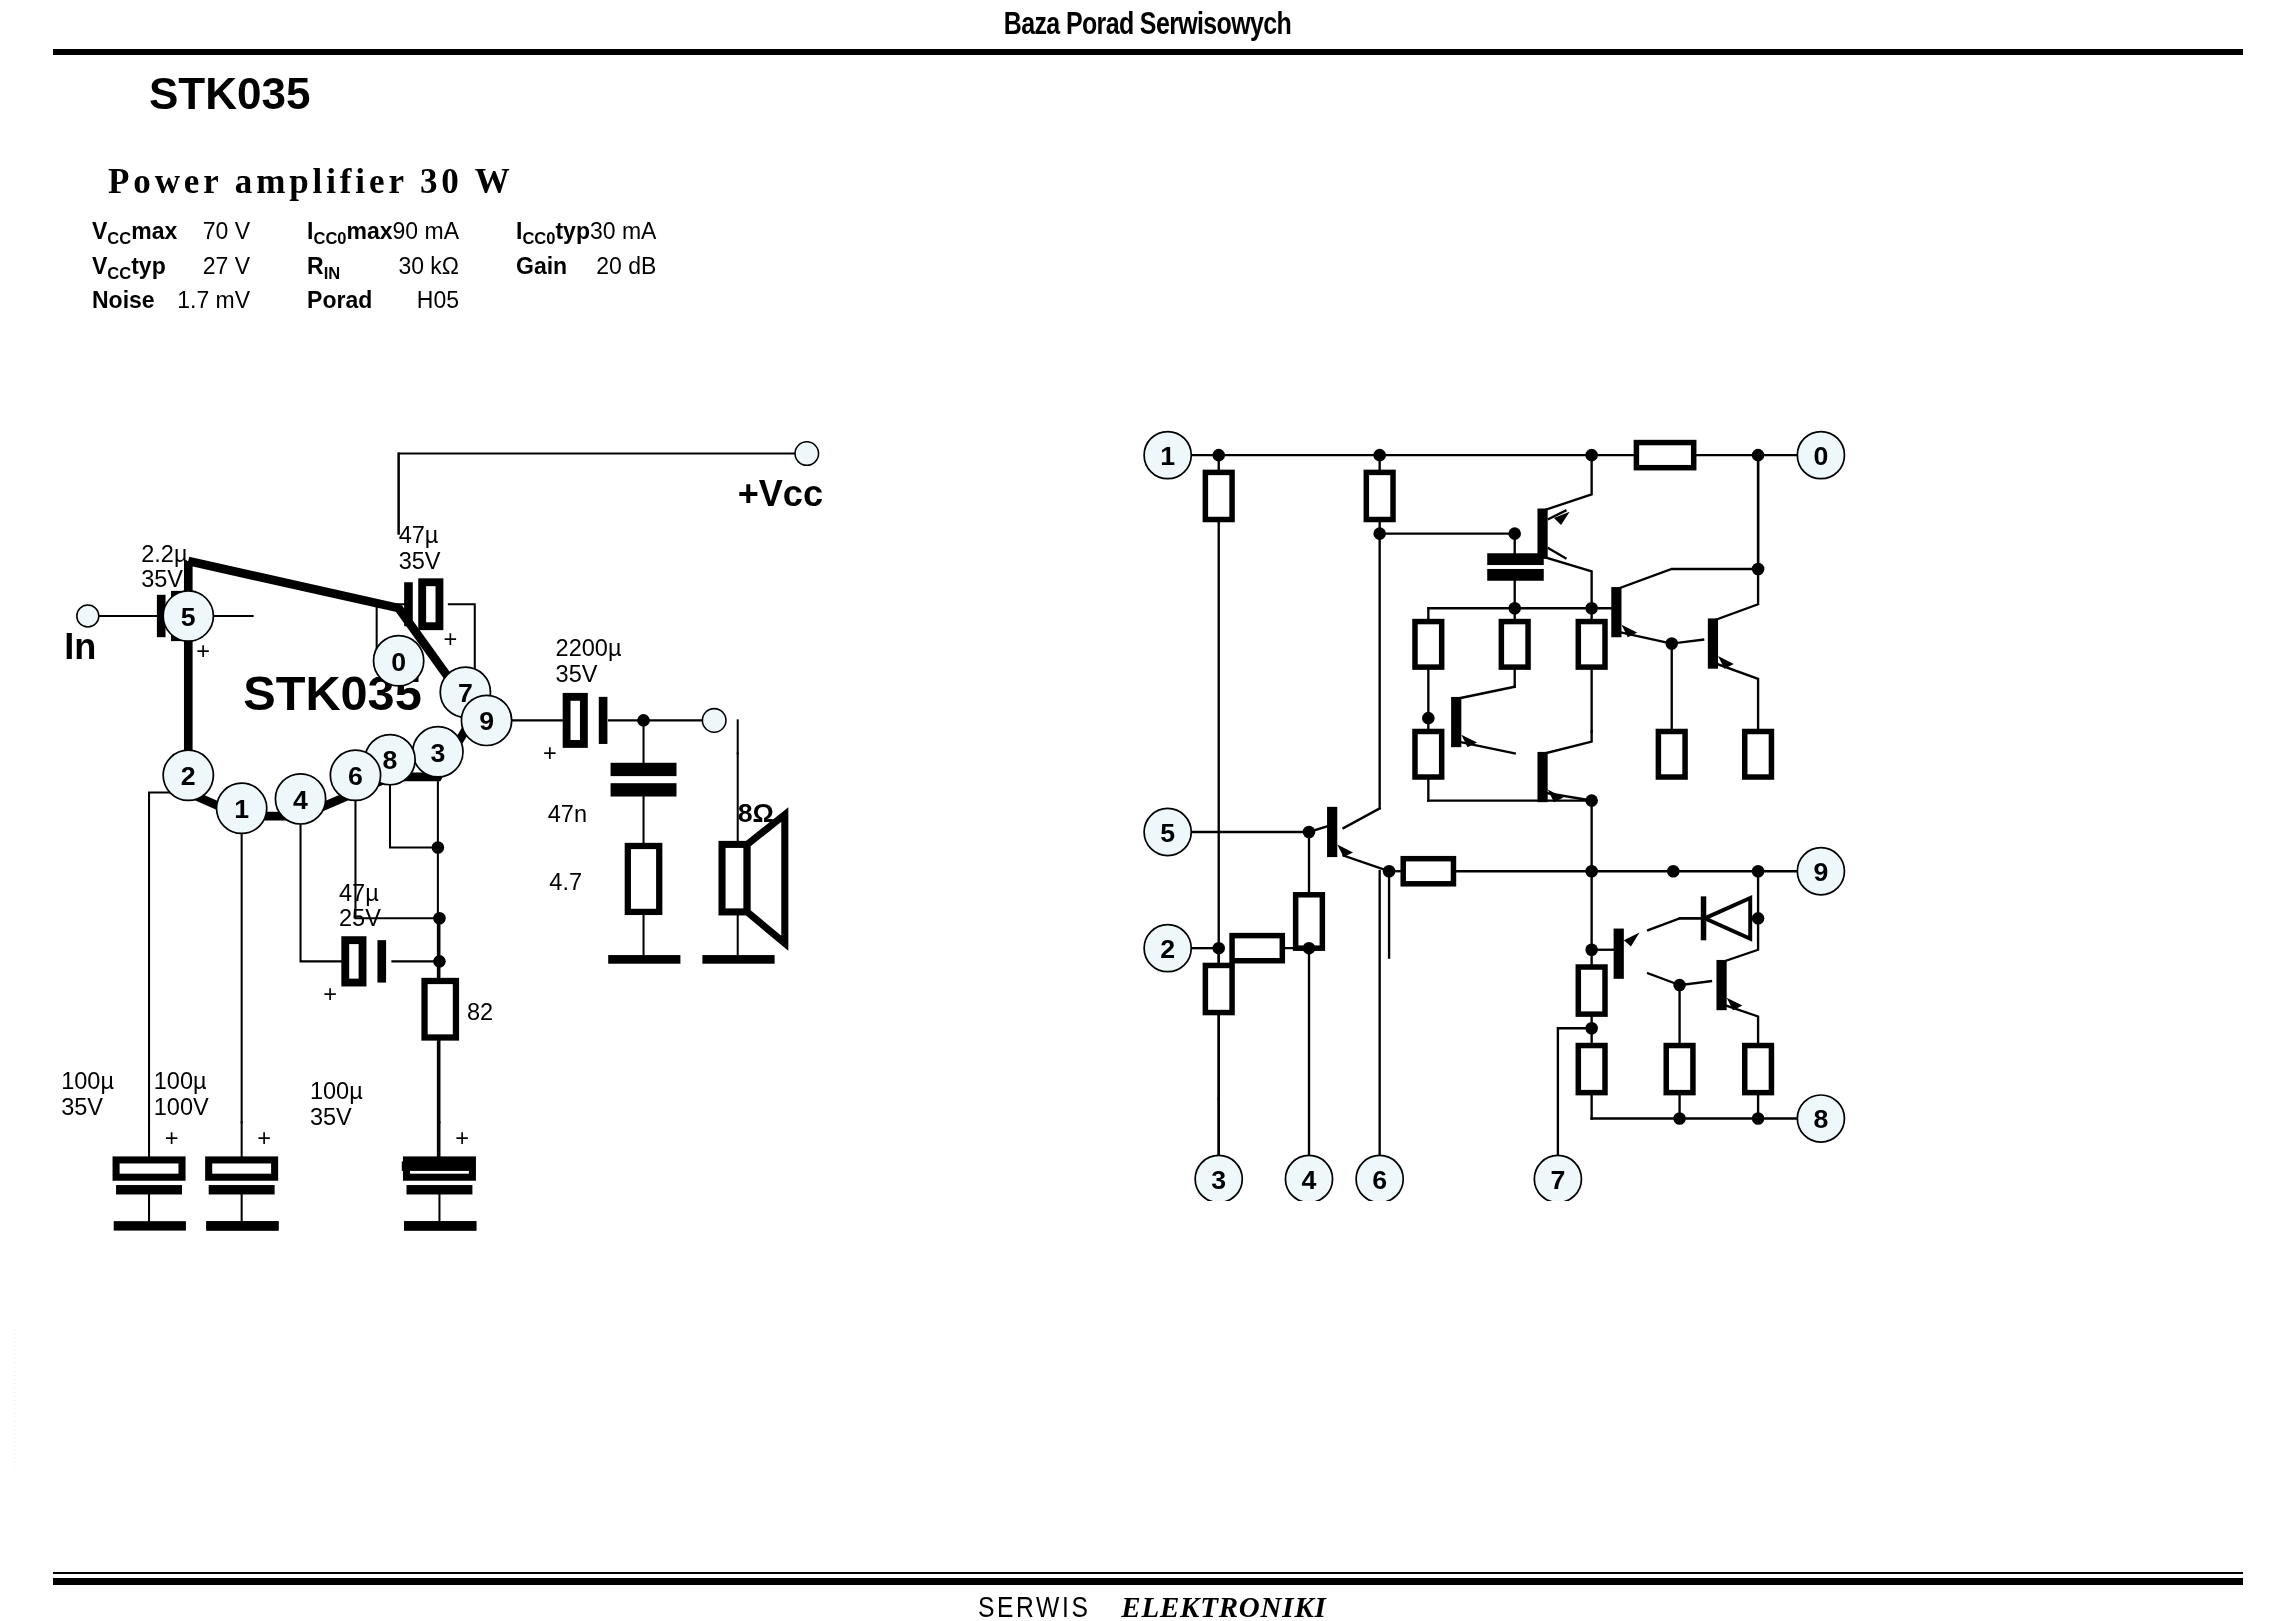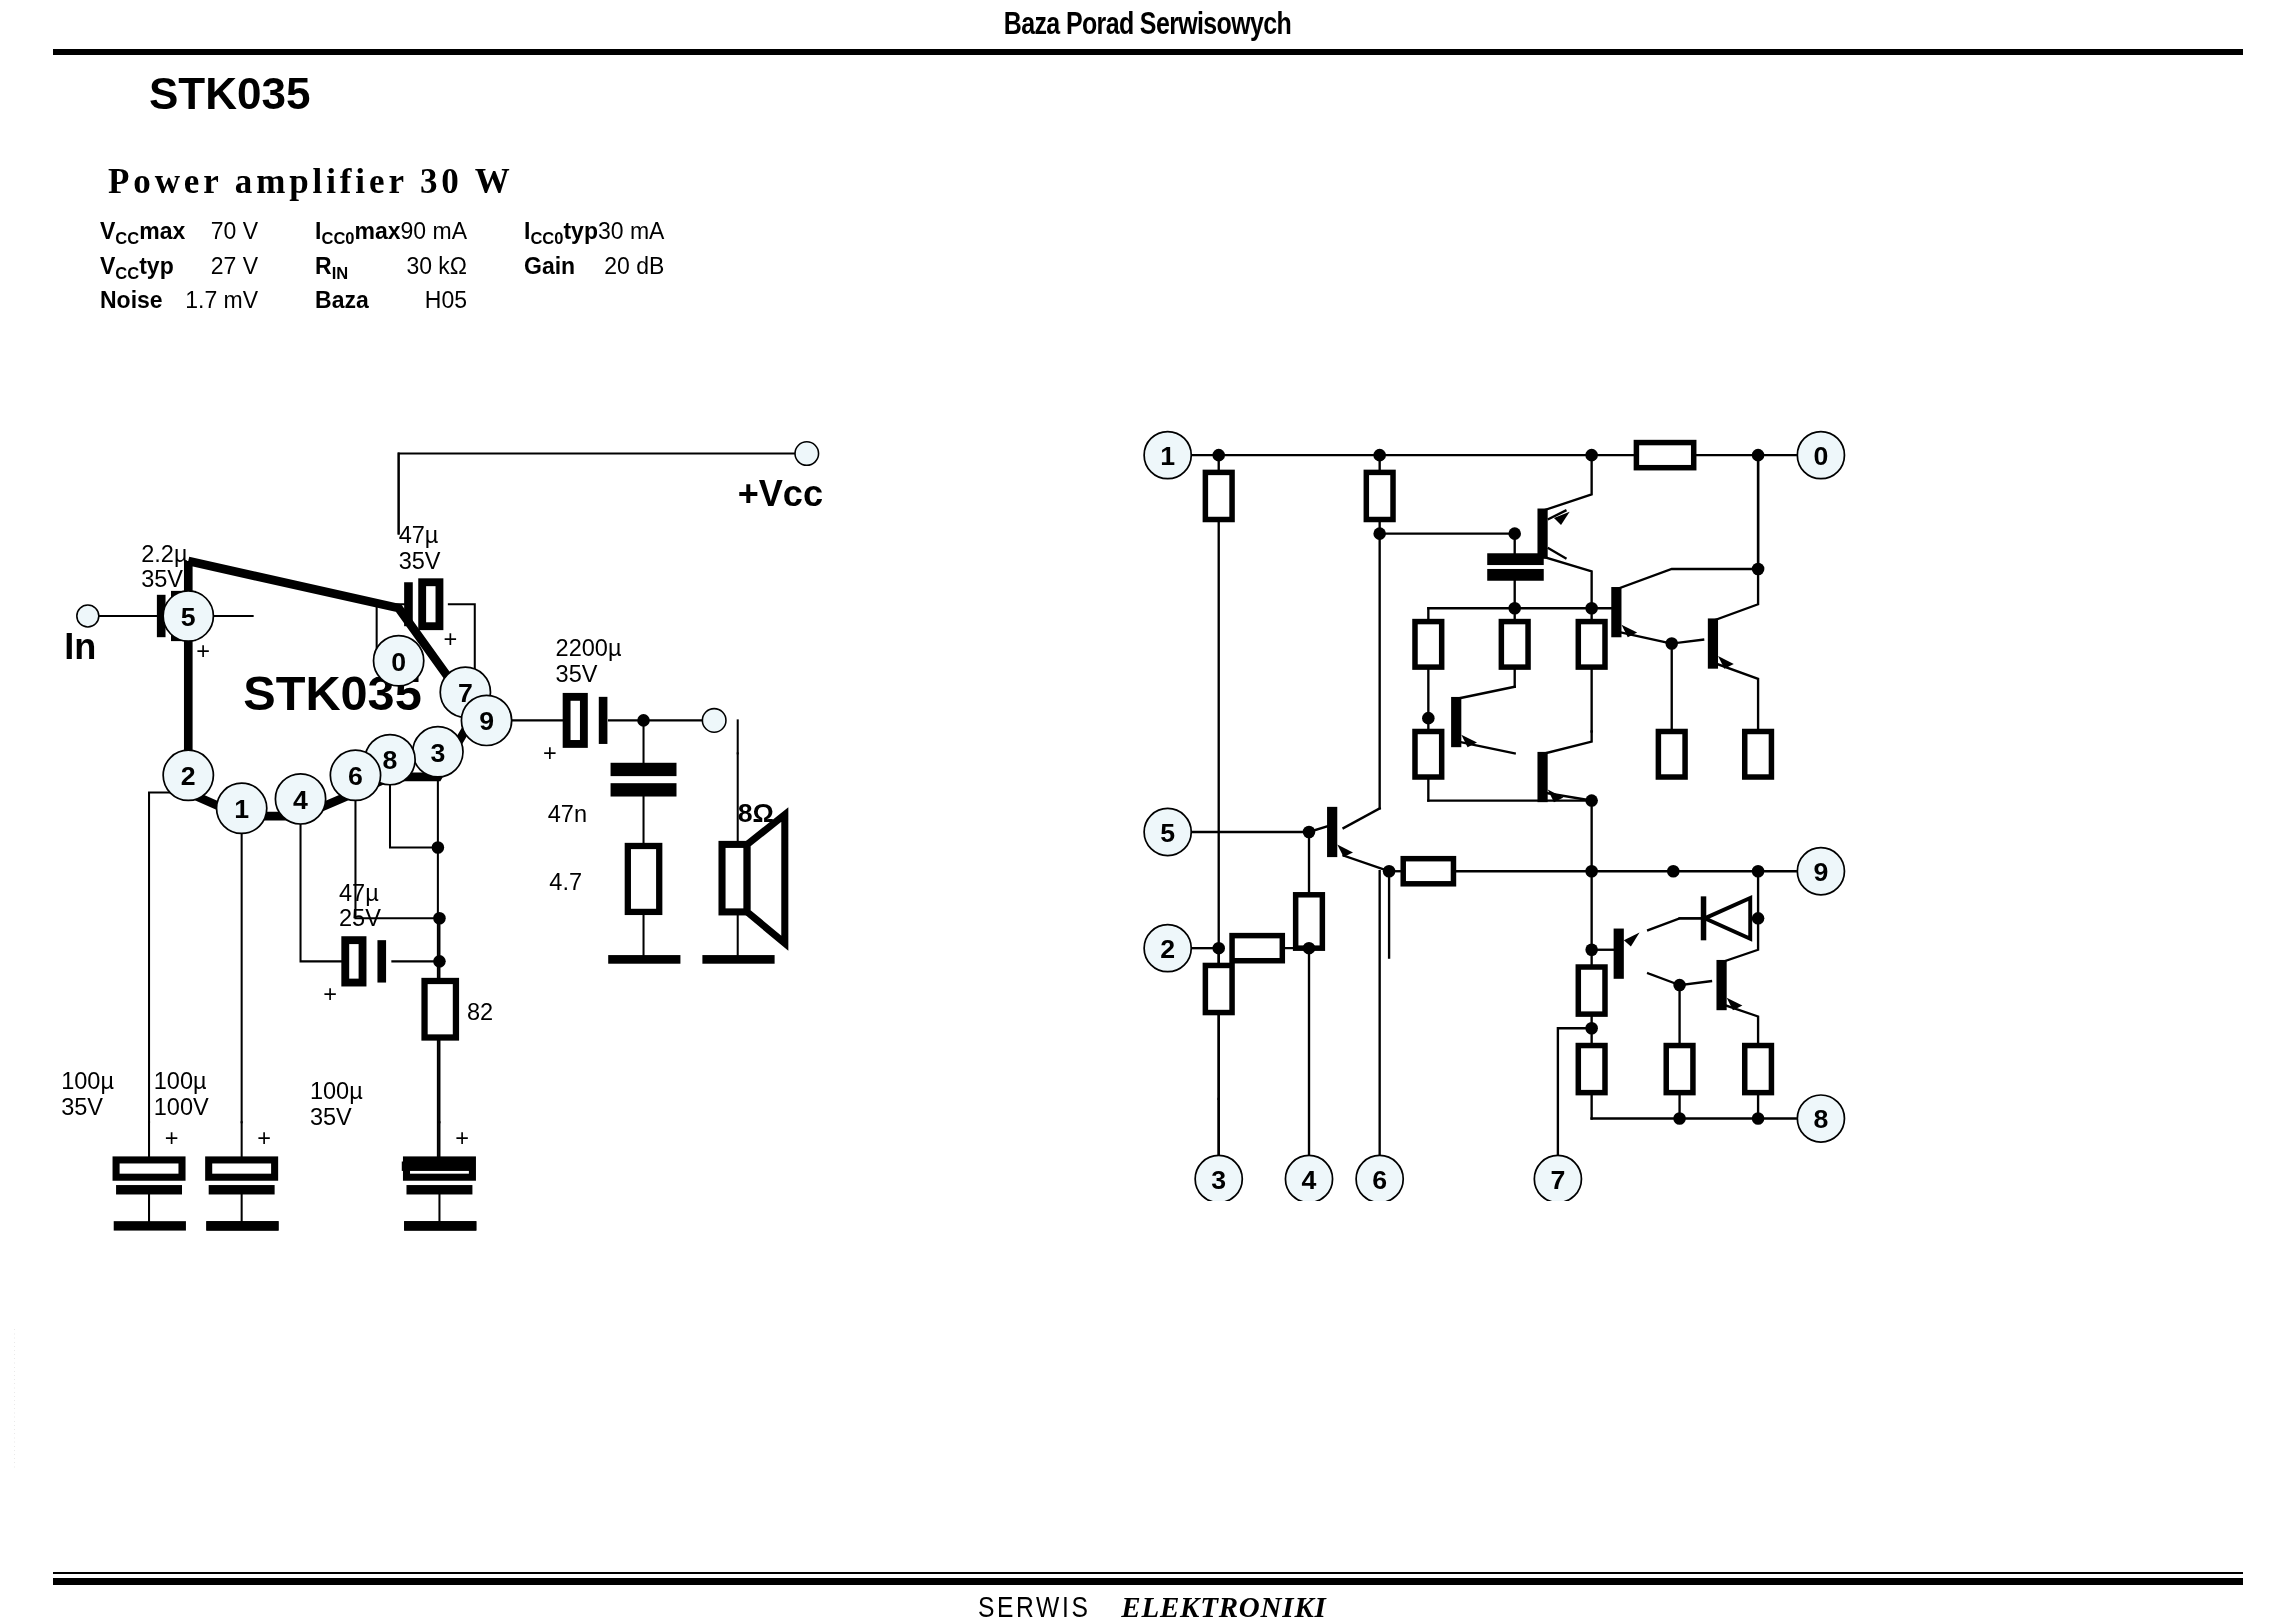--- a/index.html
+++ b/index.html
@@ -34,21 +34,21 @@
     font-weight:bold;font-size:44px;letter-spacing:0px;
   }
   #subtitle{
     position:absolute;left:108px;top:162px;
     font-family:"Liberation Serif", serif;
     font-weight:bold;font-size:35px;letter-spacing:3.9px;
   }
 
   
   #spec-table{
-    position:absolute;left:100px;top:220px;
+    position:absolute;left:92px;top:220px;
     font-size:23px;
   }
   #spec-table table{border-collapse:collapse;}
   #spec-table td{
     padding:0 0 8.6px 0;
     vertical-align:baseline;
     white-space:nowrap;
     font-size:23px;
     line-height:1.0;
   }
@@ -128,21 +128,21 @@
           <td class="lbl"><span>R</span><span class="sub">IN</span><span></span></td>
           <td class="val">30 kΩ</td>
           <td class="gap"></td>
           <td class="lbl"><span>Gain</span><span class="sub"></span><span></span></td>
           <td class="val">20 dB</td>
         </tr>
         <tr>
           <td class="lbl"><span>Noise</span><span class="sub"></span><span></span></td>
           <td class="val">1.7 mV</td>
           <td class="gap"></td>
-          <td class="lbl"><span>Baza</span><span class="sub"></span><span></span></td>
+          <td class="lbl"><span>Porad</span><span class="sub"></span><span></span></td>
           <td class="val">H05</td>
           <td class="gap"></td>
           <td class="lbl"><span></span><span class="sub"></span><span></span></td>
           <td class="val"></td>
         </tr>
       </tbody>
     </table>
   </div>
 
   <svg id="left-schematic" width="832" height="832" viewBox="0 0 1060 1060">

